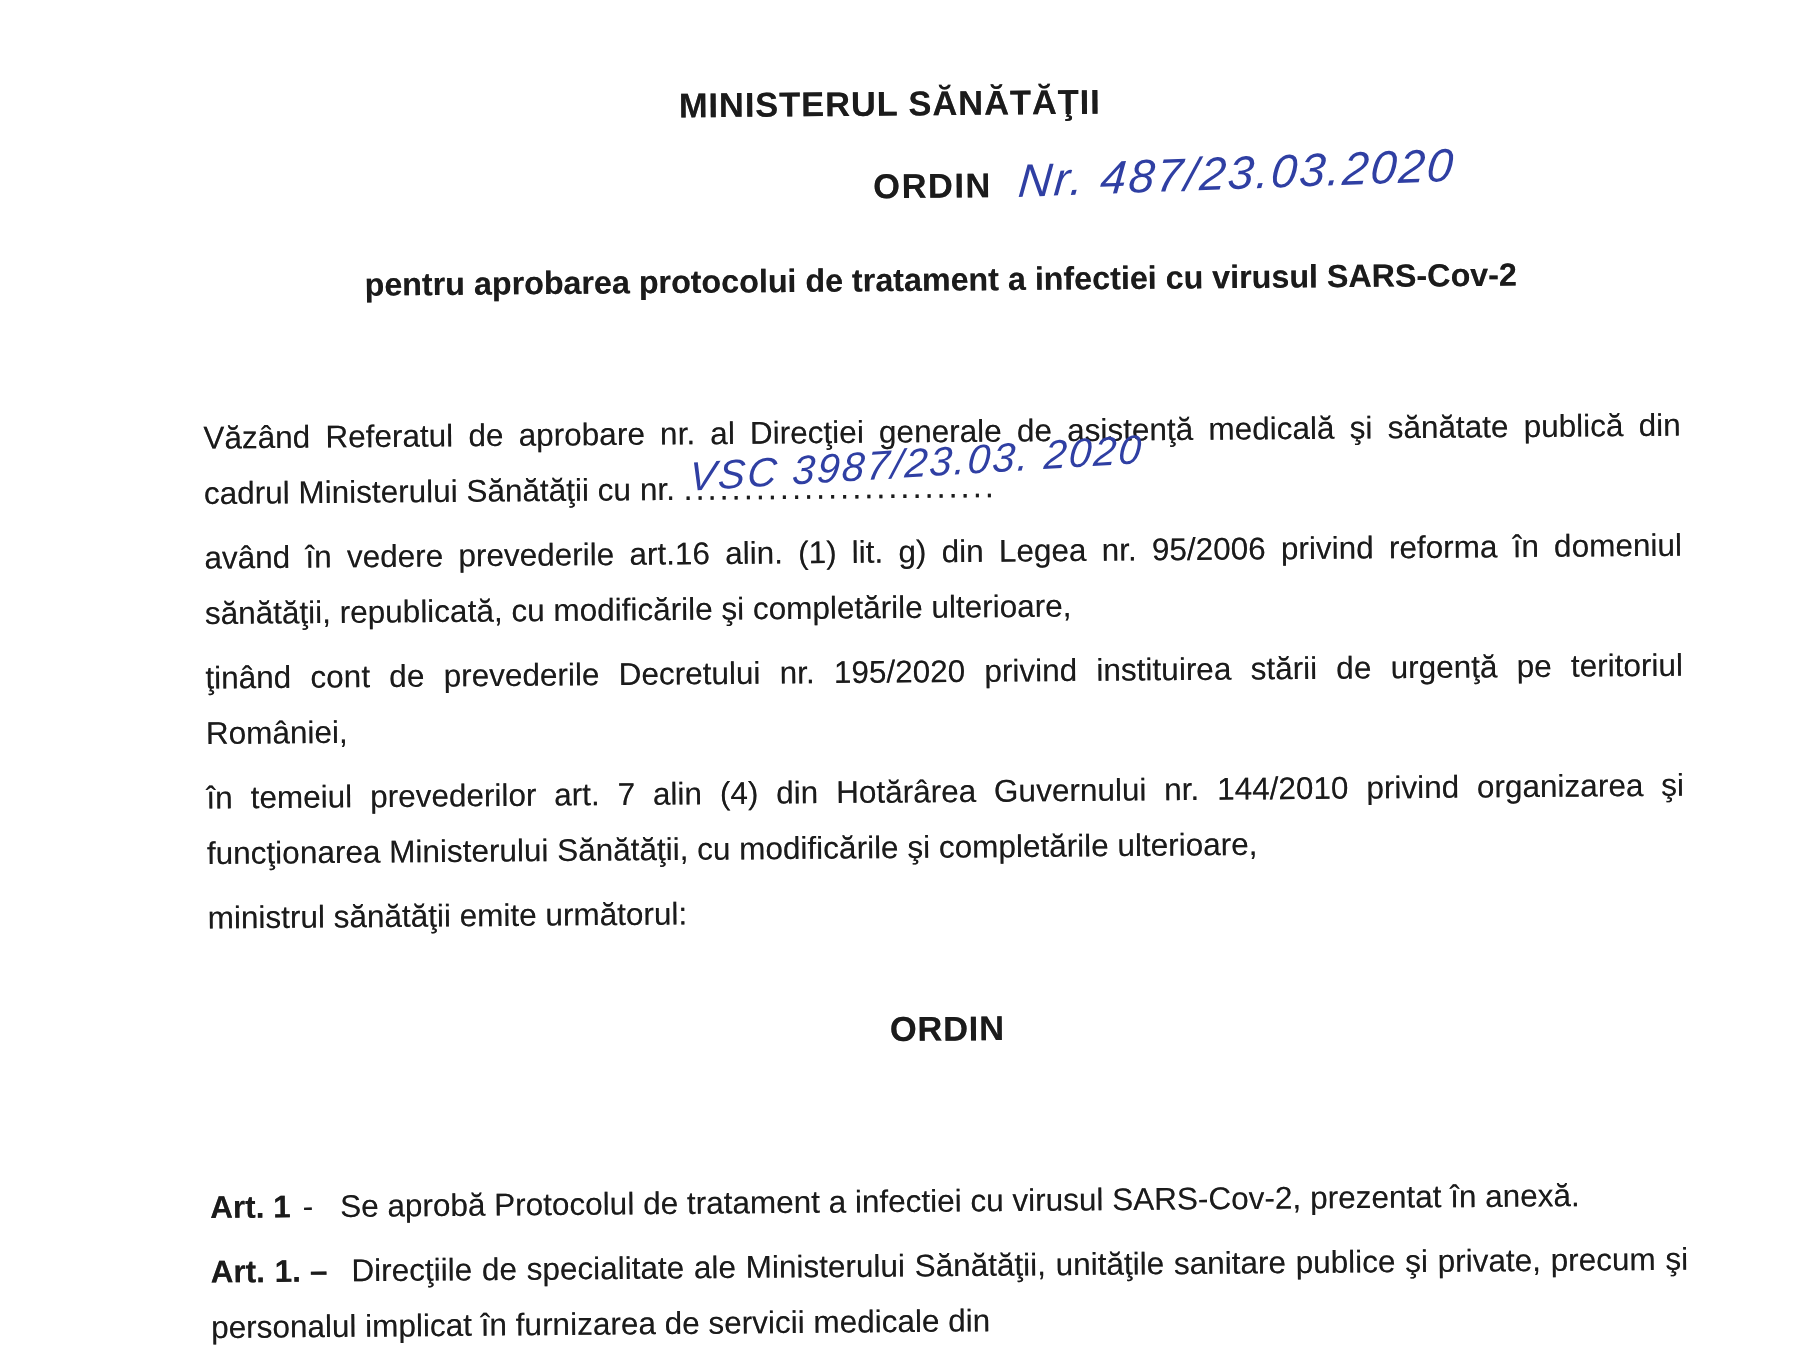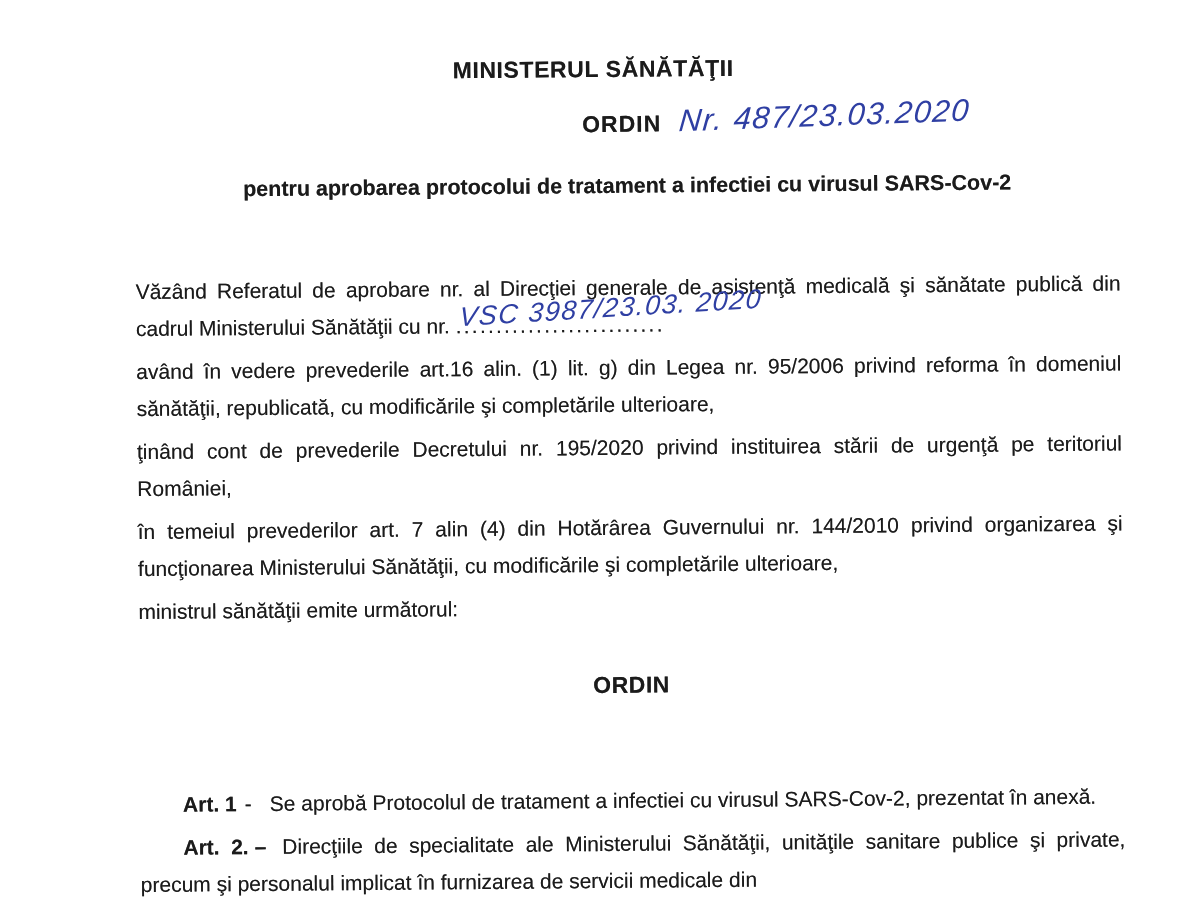--- a/index.html
+++ b/index.html
@@ -57,21 +57,21 @@
     transform-origin: left bottom;
   }
   .order-heading {
     margin: 44px 0 0 0;
     text-align: center;
     font-size: 23px; font-weight: bold; letter-spacing: 0.5px;
     line-height: 30px;
   }
   .article { margin: 0 0 6px 0; text-align: justify; }
   .article.first { margin-top: 82px; }
-  .art-label { font-weight: bold; margin-left: 43px; }
+  .art-label { font-weight: bold; }
   .art-dash { margin: 0 18px 0 8px; }
   .art-dash.bold { font-weight: bold; margin: 0 16px 0 6px; }
 </style>
 </head>
 <body style="background: rgb(255, 255, 255); color: rgb(27, 27, 27);">
 
 <div class="doc">
 
   <h1 class="ministry">MINISTERUL SĂNĂTĂŢII</h1>
 
@@ -86,15 +86,15 @@
   <p class="para">ţinând cont de prevederile Decretului nr. 195/2020 privind instituirea stării de urgenţă pe teritoriul României,</p>
 
   <p class="para">în temeiul prevederilor art. 7 alin (4) din Hotărârea Guvernului nr. 144/2010 privind organizarea şi funcţionarea Ministerului Sănătăţii, cu modificările şi completările ulterioare,</p>
 
   <p class="para">ministrul sănătăţii emite următorul:</p>
 
   <h3 class="order-heading">ORDIN</h3>
 
   <p class="article first"><span class="art-label">Art. 1</span><span class="art-dash">-</span><span>Se aprobă Protocolul de tratament a infectiei cu virusul SARS-Cov-2, prezentat în anexă.</span></p>
 
-  <p class="article"><span class="art-label">Art. 2.</span><span class="art-dash bold">–</span><span>Direcţiile de specialitate ale Ministerului Sănătăţii, unităţile sanitare publice şi private, precum şi personalul implicat în furnizarea de servicii medicale din</span></p>
+  <p class="article"><span class="art-label">Art. 1.</span><span class="art-dash bold">–</span><span>Direcţiile de specialitate ale Ministerului Sănătăţii, unităţile sanitare publice şi private, precum şi personalul implicat în furnizarea de servicii medicale din</span></p>
 
 </div>
 
 </body></html>

